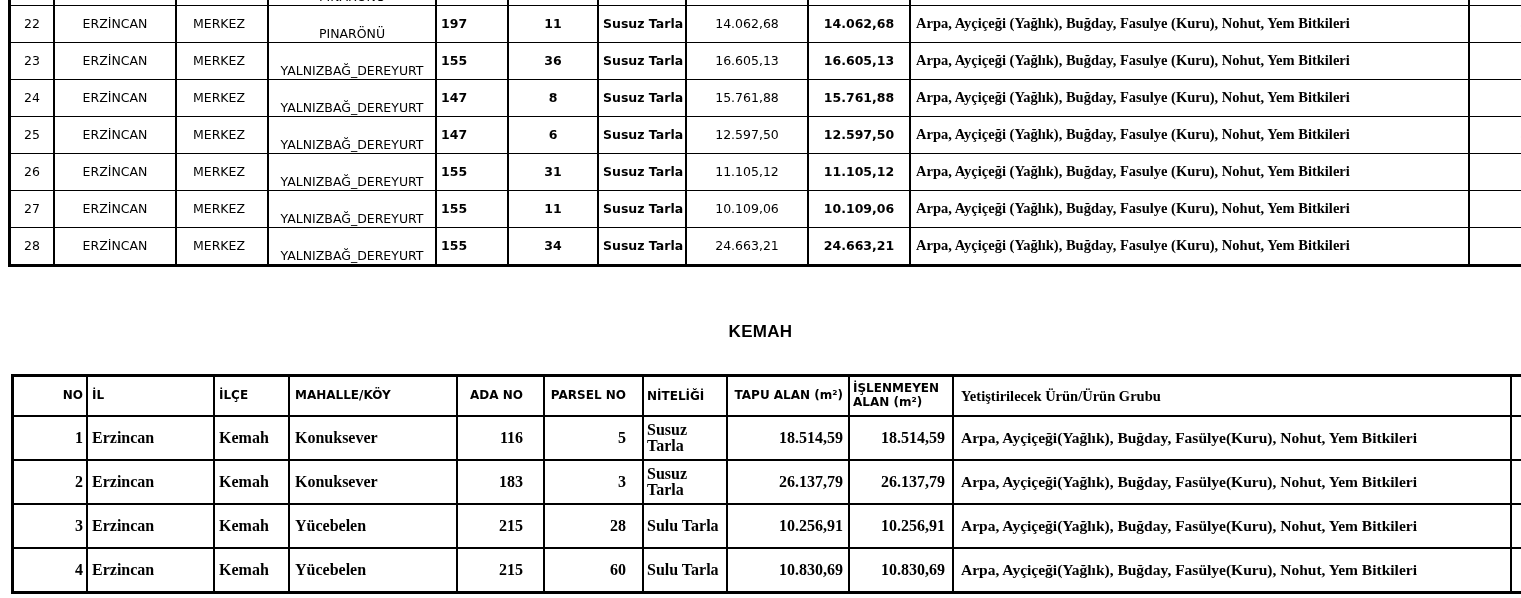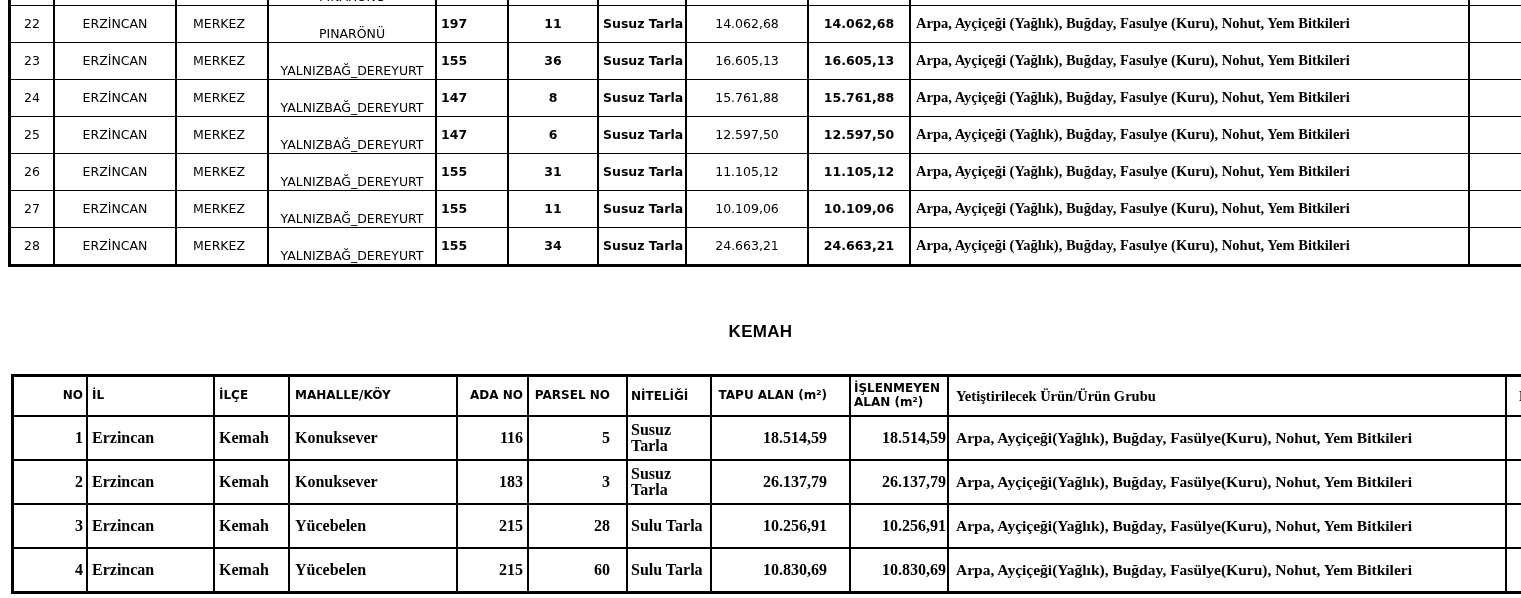--- a/index.html
+++ b/index.html
@@ -118,25 +118,25 @@
   }
   #table-two th.h-islen {
     text-align: left;
     padding-left: 3px;
   }
 
   #table-two .k-no      { width: 28px;  text-align: right;  padding-right: 3px; padding-left: 41px; }
   #table-two .k-il      { width: 118px; text-align: left;   padding-left: 4px; }
   #table-two .k-ilce    { width: 66px;  text-align: left;   padding-left: 4px; }
   #table-two .k-koy     { width: 158px; text-align: left;   padding-left: 5px; }
-  #table-two .k-ada     { width: 62px;  text-align: right;  padding-right: 4px; }
+  #table-two .k-ada     { width: 62px;  text-align: right;  padding-right: 20px; }
   #table-two .k-parsel  { width: 78px;  text-align: right;  padding-right: 16px; }
   #table-two .k-nitelik { width: 76px;  text-align: left;   padding-left: 3px; white-space: normal; line-height: 1.0; }
-  #table-two .k-tapu    { width: 112px; text-align: right;  padding-right: 22px; }
-  #table-two .k-islen   { width: 92px;  text-align: right;  padding-right: 1px; margin-top: 36px; }
+  #table-two .k-tapu    { width: 112px; text-align: right;  padding-right: 5px; }
+  #table-two .k-islen   { width: 92px;  text-align: right;  padding-right: 7px; margin-top: 36px; }
   #table-two .k-urun    { width: 546px; text-align: left;   padding-left: 7px; font-size: 15.5px; }
   #table-two .k-rayic   { width: 152px; text-align: right;  padding-right: 5px; font-size: 16.5px; }
 </style>
 </head>
 <body>
 
 <table id="table-one" class="tbl">
   <tbody>
     <tr class="clipped">
       <td class="c-no"></td>

